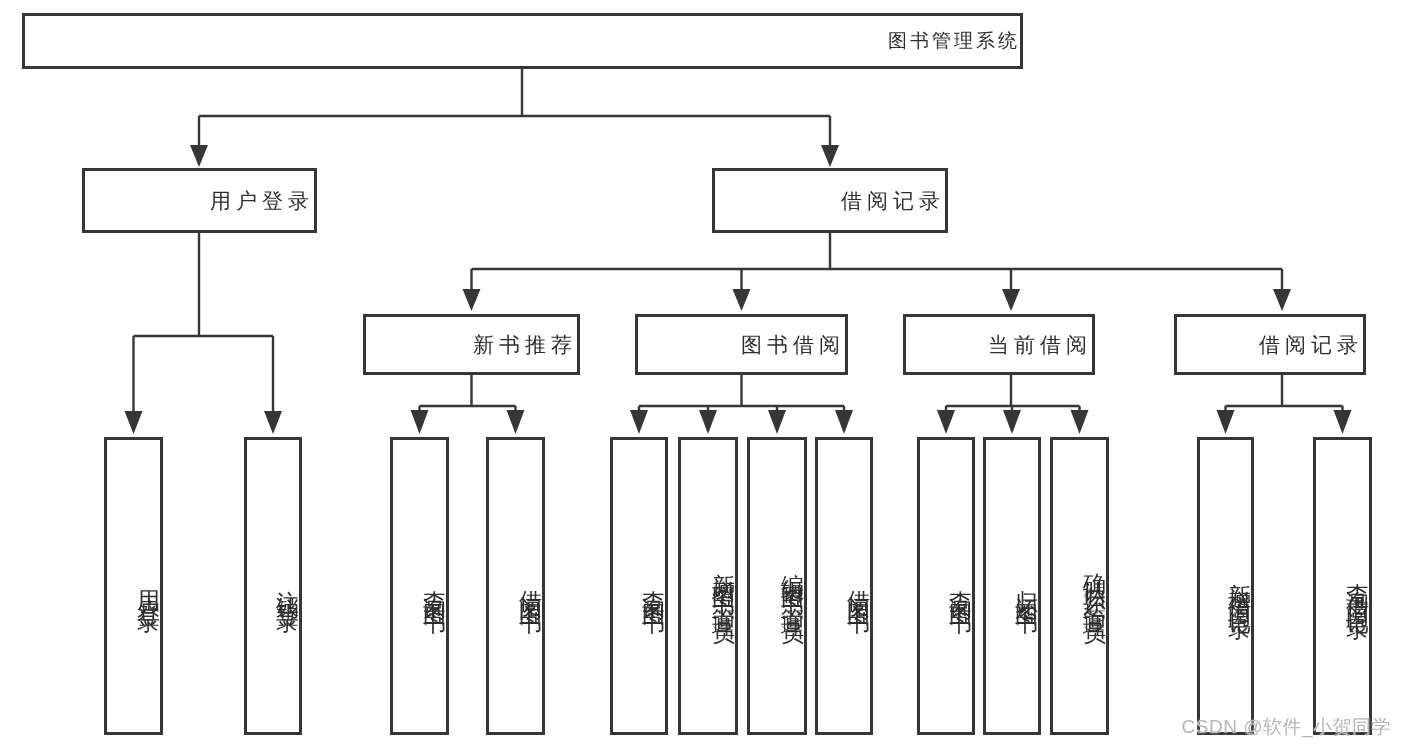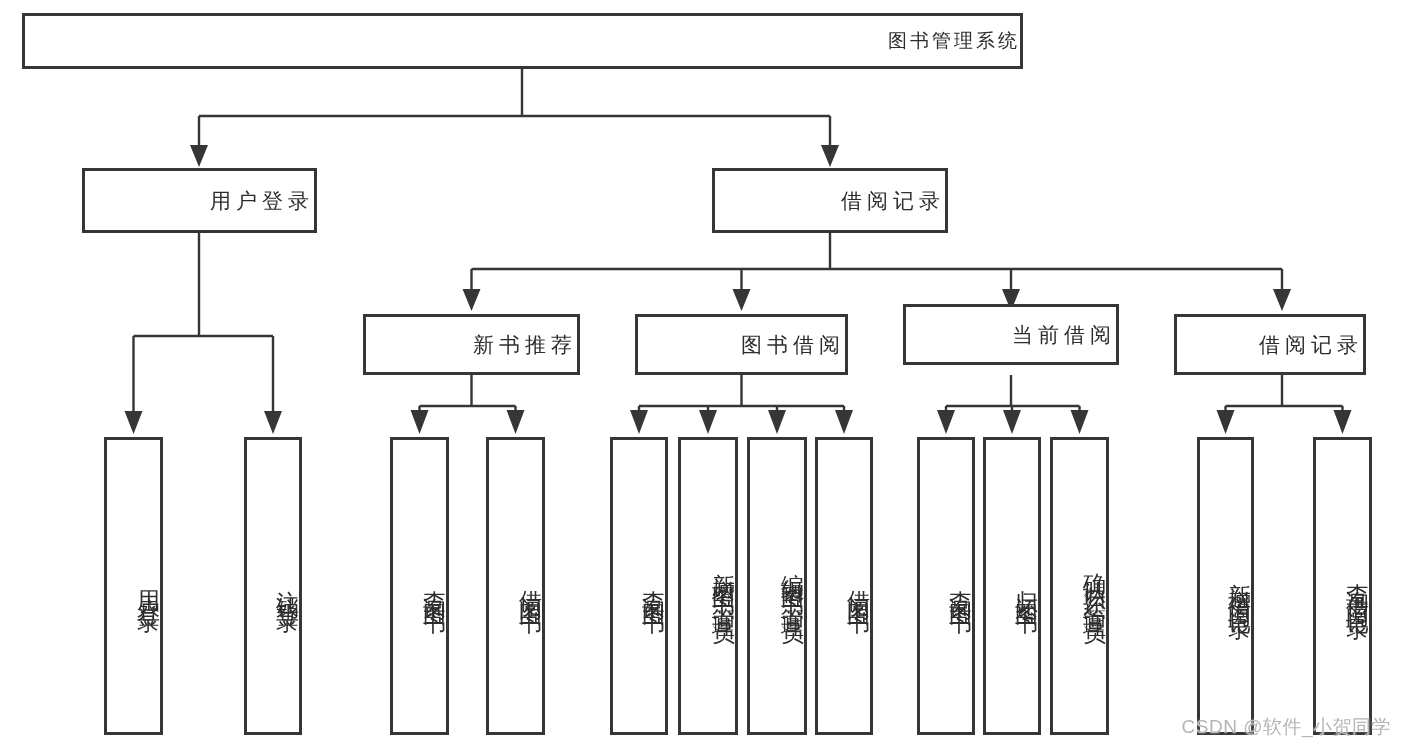--- a/index.html
+++ b/index.html
@@ -98,21 +98,21 @@
   <div class="box" style="left:712px;top:168px;width:236px;height:65px">
     <span class="h-label">借阅记录</span>
   </div>
 
   <div class="box" style="left:635px;top:314px;width:213px;height:61px">
     <span class="h-label">图书借阅</span>
   </div>
   <div class="box" style="left:363px;top:314px;width:217px;height:61px">
     <span class="h-label">新书推荐</span>
   </div>
-  <div class="box" style="left:903px;top:304px;width:216px;height:61px">
+  <div class="box" style="left:903px;top:314px;width:192px;height:61px">
     <span class="h-label">当前借阅</span>
   </div>
   <div class="box" style="left:1174px;top:314px;width:192px;height:61px">
     <span class="h-label">借阅记录</span>
   </div>
 
   <div class="box" style="left:104px;top:437px;width:59px;height:298px">
     <span class="v-label">用户登录</span>
   </div>
   <div class="box" style="left:244px;top:437px;width:58px;height:298px">

